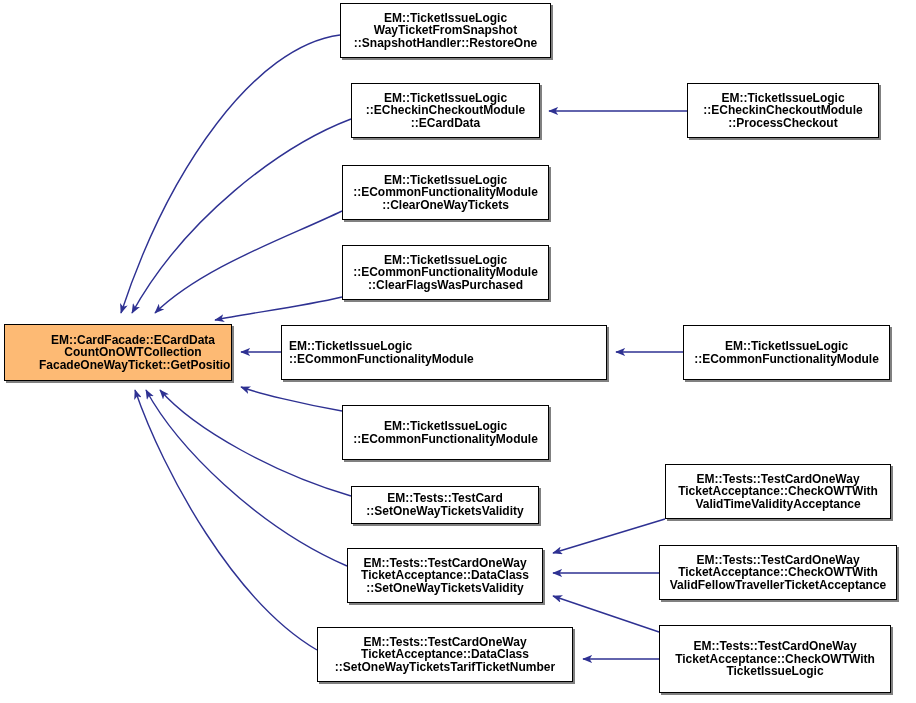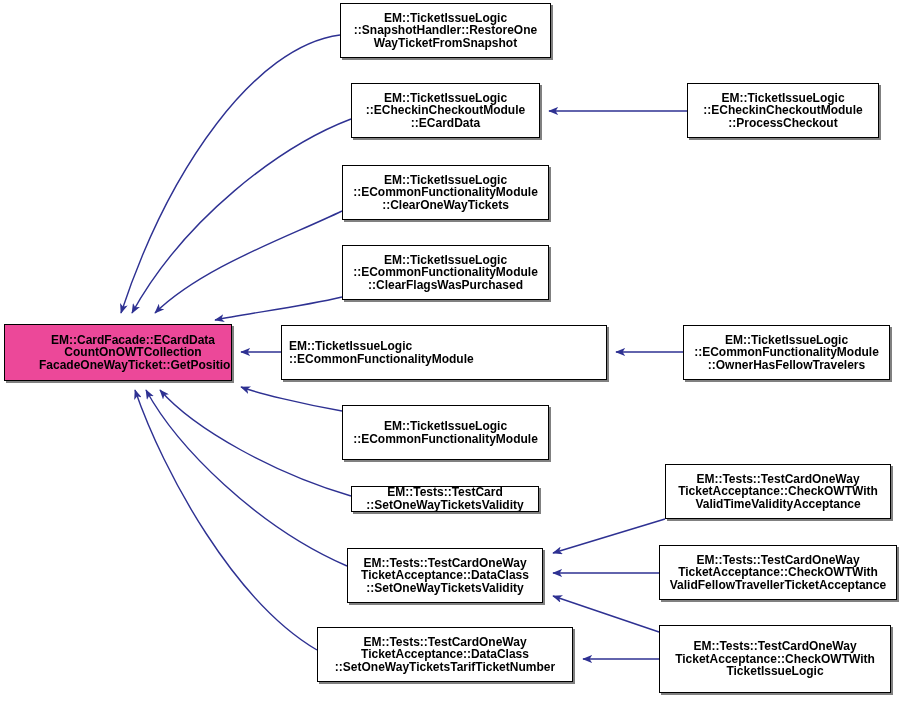--- a/index.html
+++ b/index.html
@@ -35,21 +35,21 @@
     box-sizing: border-box;
     border: 1px solid #000000;
     background: #ffffff;
     box-shadow: 2px 2px 0 0 #808080;
     display: flex;
     flex-direction: column;
     justify-content: center;
     overflow: hidden;
   }
   .node.current {
-    background: #ec4899;
+    background: #fdba74;
     padding-left: 30px;
   }
   .node .line {
     font-size: 12px;
     line-height: 12.6px;
     color: #000000;
     white-space: nowrap;
     text-align: center;
     padding: 0 4px;
     font-weight: bold;
@@ -105,22 +105,22 @@
   </svg>
 
   <div id="nodes">
       <div class="node current" style="left: 4px; top: 324px; width: 228px; height: 57px;">
         <div class="line">EM::CardFacade::ECardData</div>
         <div class="line">CountOnOWTCollection</div>
         <div class="line">FacadeOneWayTicket::GetPosition</div>
       </div>
       <div class="node" style="left: 340px; top: 3px; width: 211px; height: 55px;">
         <div class="line">EM::TicketIssueLogic</div>
+        <div class="line">WayTicketFromSnapshot</div>
         <div class="line">::SnapshotHandler::RestoreOne</div>
-        <div class="line">WayTicketFromSnapshot</div>
       </div>
       <div class="node" style="left: 351px; top: 83px; width: 189px; height: 55px;">
         <div class="line">EM::TicketIssueLogic</div>
         <div class="line">::ECheckinCheckoutModule</div>
         <div class="line">::ECardData</div>
       </div>
       <div class="node" style="left: 687px; top: 83px; width: 192px; height: 55px;">
         <div class="line">EM::TicketIssueLogic</div>
         <div class="line">::ECheckinCheckoutModule</div>
         <div class="line">::ProcessCheckout</div>
@@ -135,27 +135,26 @@
         <div class="line">::ECommonFunctionalityModule</div>
         <div class="line">::ClearFlagsWasPurchased</div>
       </div>
       <div class="node lefty" style="left: 281px; top: 325px; width: 326px; height: 55px;">
         <div class="line">EM::TicketIssueLogic</div>
         <div class="line">::ECommonFunctionalityModule</div>
       </div>
       <div class="node" style="left: 683px; top: 325px; width: 207px; height: 55px;">
         <div class="line">EM::TicketIssueLogic</div>
         <div class="line">::ECommonFunctionalityModule</div>
-        <div class="line">::OwnerHasFellowTravelers</div>
       </div>
       <div class="node" style="left: 342px; top: 405px; width: 207px; height: 55px;">
         <div class="line">EM::TicketIssueLogic</div>
         <div class="line">::ECommonFunctionalityModule</div>
       </div>
-      <div class="node" style="left: 351px; top: 486px; width: 188px; height: 26px;">
+      <div class="node" style="left: 351px; top: 486px; width: 188px; height: 38px;">
         <div class="line">EM::Tests::TestCard</div>
         <div class="line">::SetOneWayTicketsValidity</div>
       </div>
       <div class="node" style="left: 347px; top: 548px; width: 196px; height: 55px;">
         <div class="line">EM::Tests::TestCardOneWay</div>
         <div class="line">TicketAcceptance::DataClass</div>
         <div class="line">::SetOneWayTicketsValidity</div>
       </div>
       <div class="node" style="left: 665px; top: 464px; width: 226px; height: 55px;">
         <div class="line">EM::Tests::TestCardOneWay</div>

